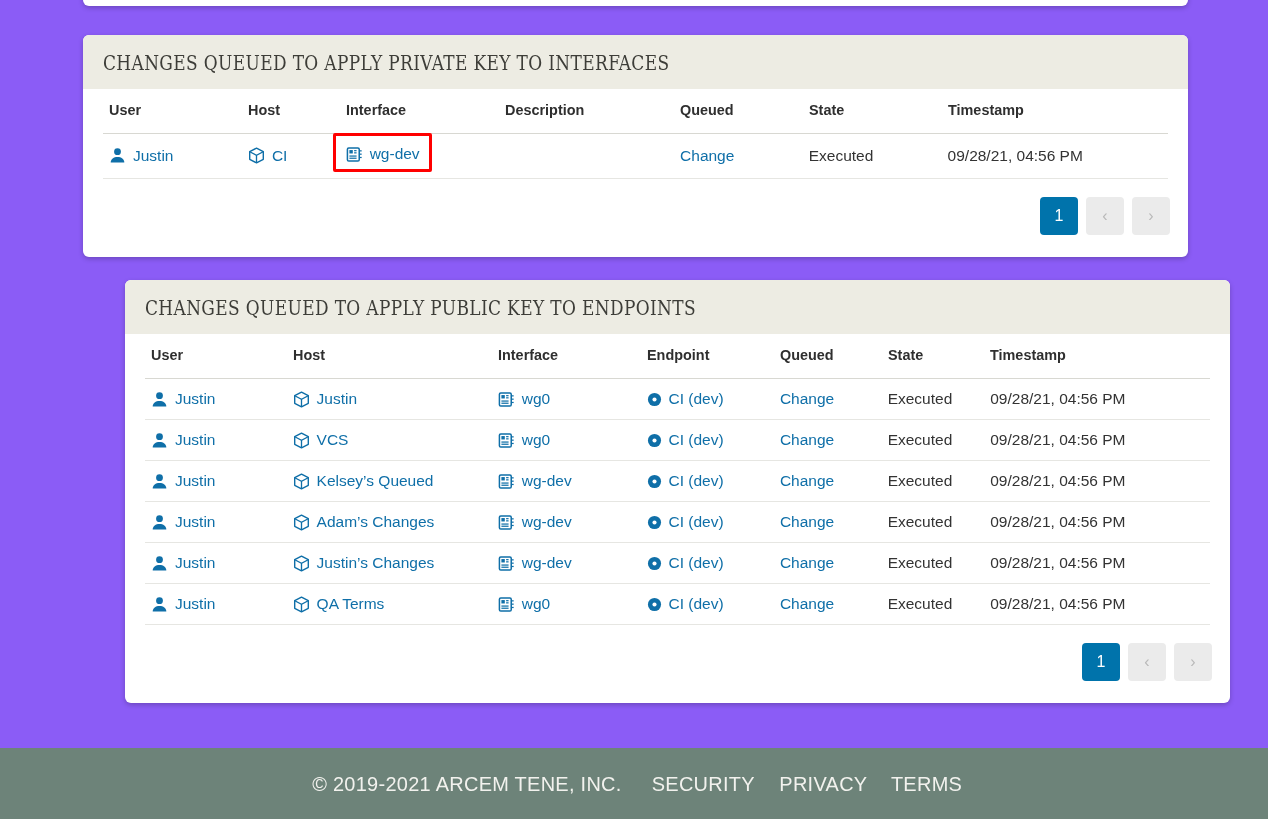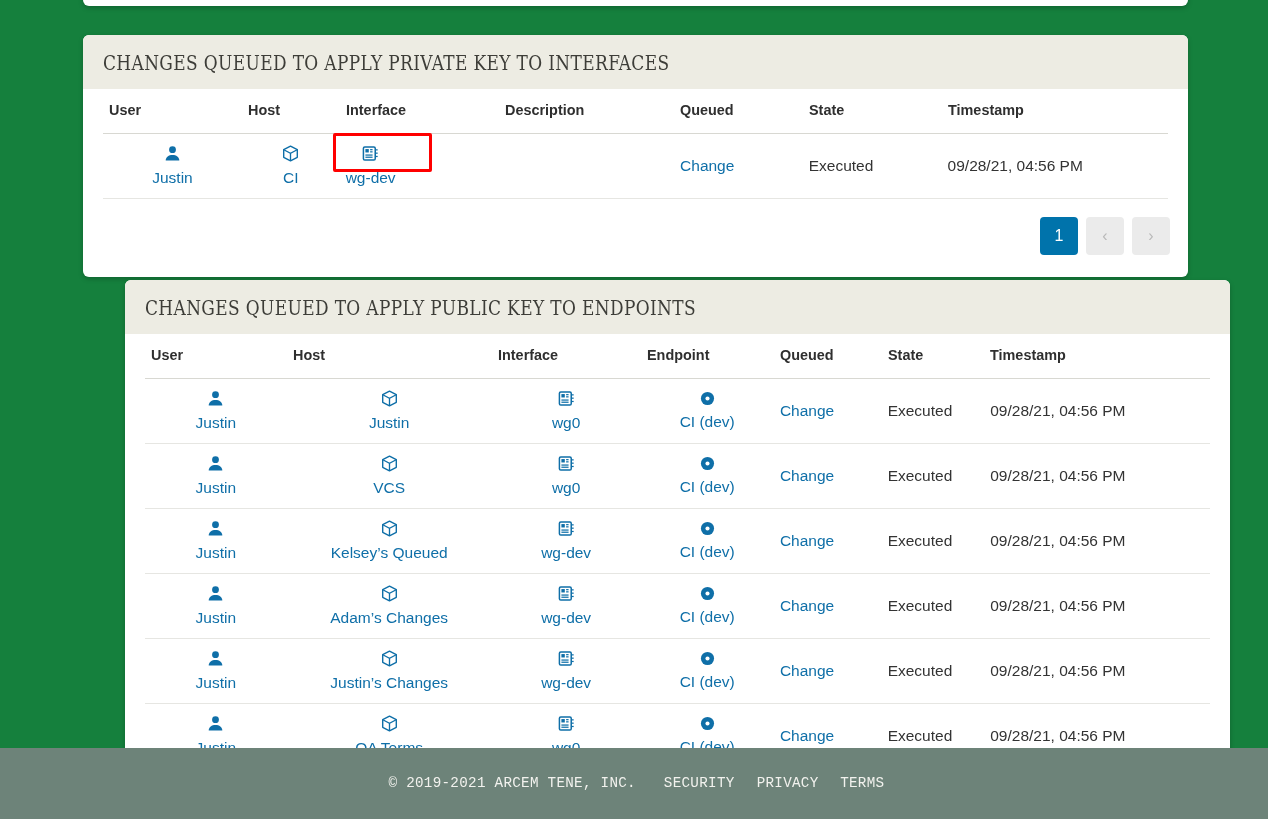--- a/index.html
+++ b/index.html
@@ -6,21 +6,21 @@
   html, body {
     margin: 0; padding: 0;
     width: 1268px; height: 819px;
     background: #ffffff;
     font-family: "Liberation Sans", sans-serif;
     overflow: hidden;
   }
   .page {
     position: relative;
     width: 1268px; height: 819px;
-    background: #15803d;
+    background: #8b5cf6;
   }
 
   
   .card {
     position: absolute;
     left: 83px;
     width: 1105px;
     background: #ffffff;
     border-radius: 6px;
     box-shadow: 0 2px 5px rgba(0,0,0,0.22);
@@ -61,21 +61,21 @@
   tbody td {
     font-size: 15.5px;
     color: #333333;
     padding: 11px 6px 11px 6px;
     border-bottom: 1px solid #e6e6e2;
     white-space: nowrap;
     vertical-align: middle;
   }
   tbody tr:last-child td { border-bottom: 1px solid #e6e6e2; }
   .lnk { color: #0f6fa8; text-decoration: none; }
-  .cellflex { display: flex; align-items: center; gap: 7px; flex-direction: column; }
+  .cellflex { display: flex; align-items: center; gap: 7px; }
 
   
   .ico { display: inline-flex; align-items: center; justify-content: center; flex: 0 0 auto; }
   .ico svg { display: block; }
 
   
   .hl-wrap { position: relative; display: inline-block; }
   .hl-box {
     position: absolute;
     left: -13px; top: -12px;
@@ -106,22 +106,22 @@
   
   .footer {
     position: absolute;
     left: 0; bottom: 0;
     width: 1268px; height: 71px;
     background: #6d8379;
     display: flex; align-items: center; justify-content: center;
     gap: 19px;
   }
   .footer-text, .footer-link {
-    font-family: Liberation Mono, monospace;
-    font-size: 15px;
+    font-family: Liberation Sans, sans-serif;
+    font-size: 21px;
     color: #f2f2ee;
     letter-spacing: 0.3px;
     text-transform: uppercase;
     text-decoration: none;
     white-space: nowrap;
   }
   .footer-text span, .footer-link span { display:inline-block; transform: scaleX(0.95); }
 </style>
 </head>
 <body>

